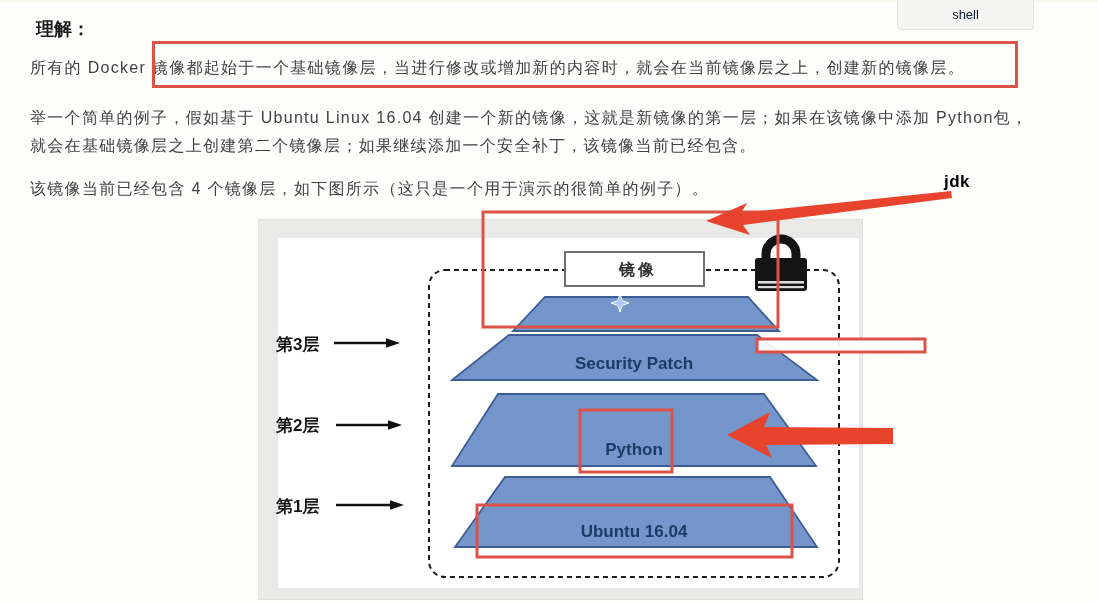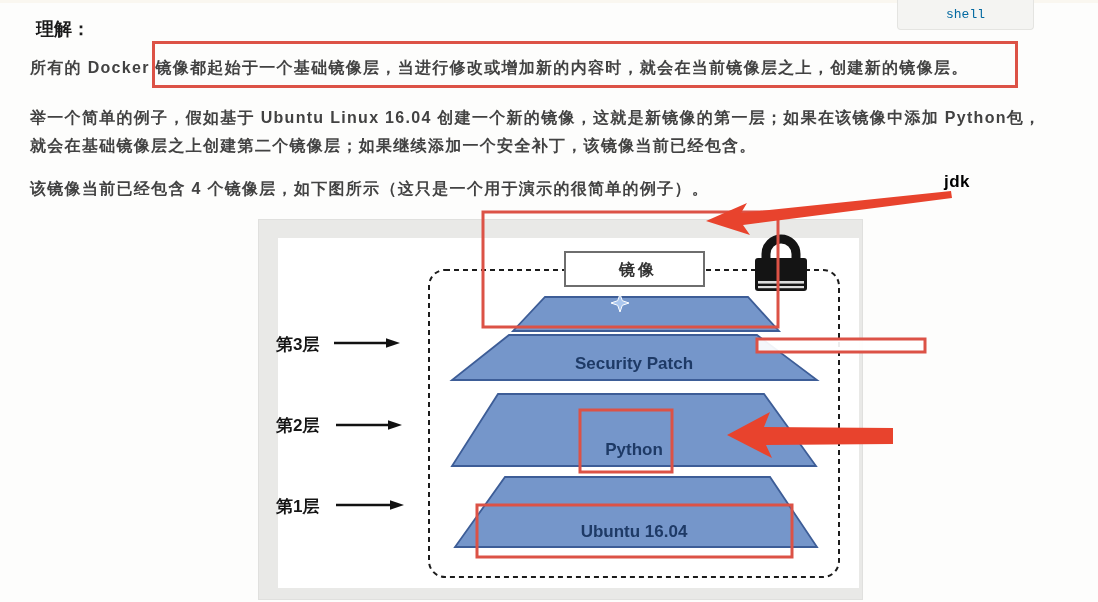--- a/index.html
+++ b/index.html
@@ -7,25 +7,25 @@
     width:1098px;height:602px;position:relative;overflow:hidden;
     background:#fdfdfc;
     font-family:"Liberation Sans","DejaVu Sans",sans-serif;
     -webkit-font-smoothing:antialiased;
   }
   .top-strip{position:absolute;left:0;top:0;width:1098px;height:3px;background:#faf7f0;}
   .code-chip{
     position:absolute;left:897px;top:0;width:137px;height:30px;
     background:#f4f4f2;border:1px solid #e4e4e1;border-top:none;
     border-radius:0 0 4px 4px;display:flex;align-items:center;justify-content:center;
-    font-family:Liberation Mono, monospace;
-    font-size:13px;color:#0369a1;box-sizing:border-box;
+    font-family:Liberation Sans, sans-serif;
+    font-size:13px;color:#0f172a;box-sizing:border-box;
   }
   .heading{position:absolute;left:36px;top:17px;font-size:18px;font-weight:bold;color:#1b1b1b;}
-  .para{position:absolute;left:30px;color:#424242;font-size:16px;letter-spacing:1.3px;white-space:nowrap;font-weight:bold;}
+  .para{position:absolute;left:30px;color:#424242;font-size:16px;letter-spacing:1.3px;white-space:nowrap;}
   .p1{top:58px;}
   .p2a{top:108px;}
   .p2b{top:136px;}
   .p3{top:179px;}
   .hl-box-p1{
     position:absolute;left:152px;top:41px;width:866px;height:47px;
     border:3px solid #dc5246;box-sizing:border-box;
   }
   .jdk{position:absolute;left:944px;top:172px;font-size:17px;font-weight:bold;color:#000000;letter-spacing:0.5px;}
   .panel{

